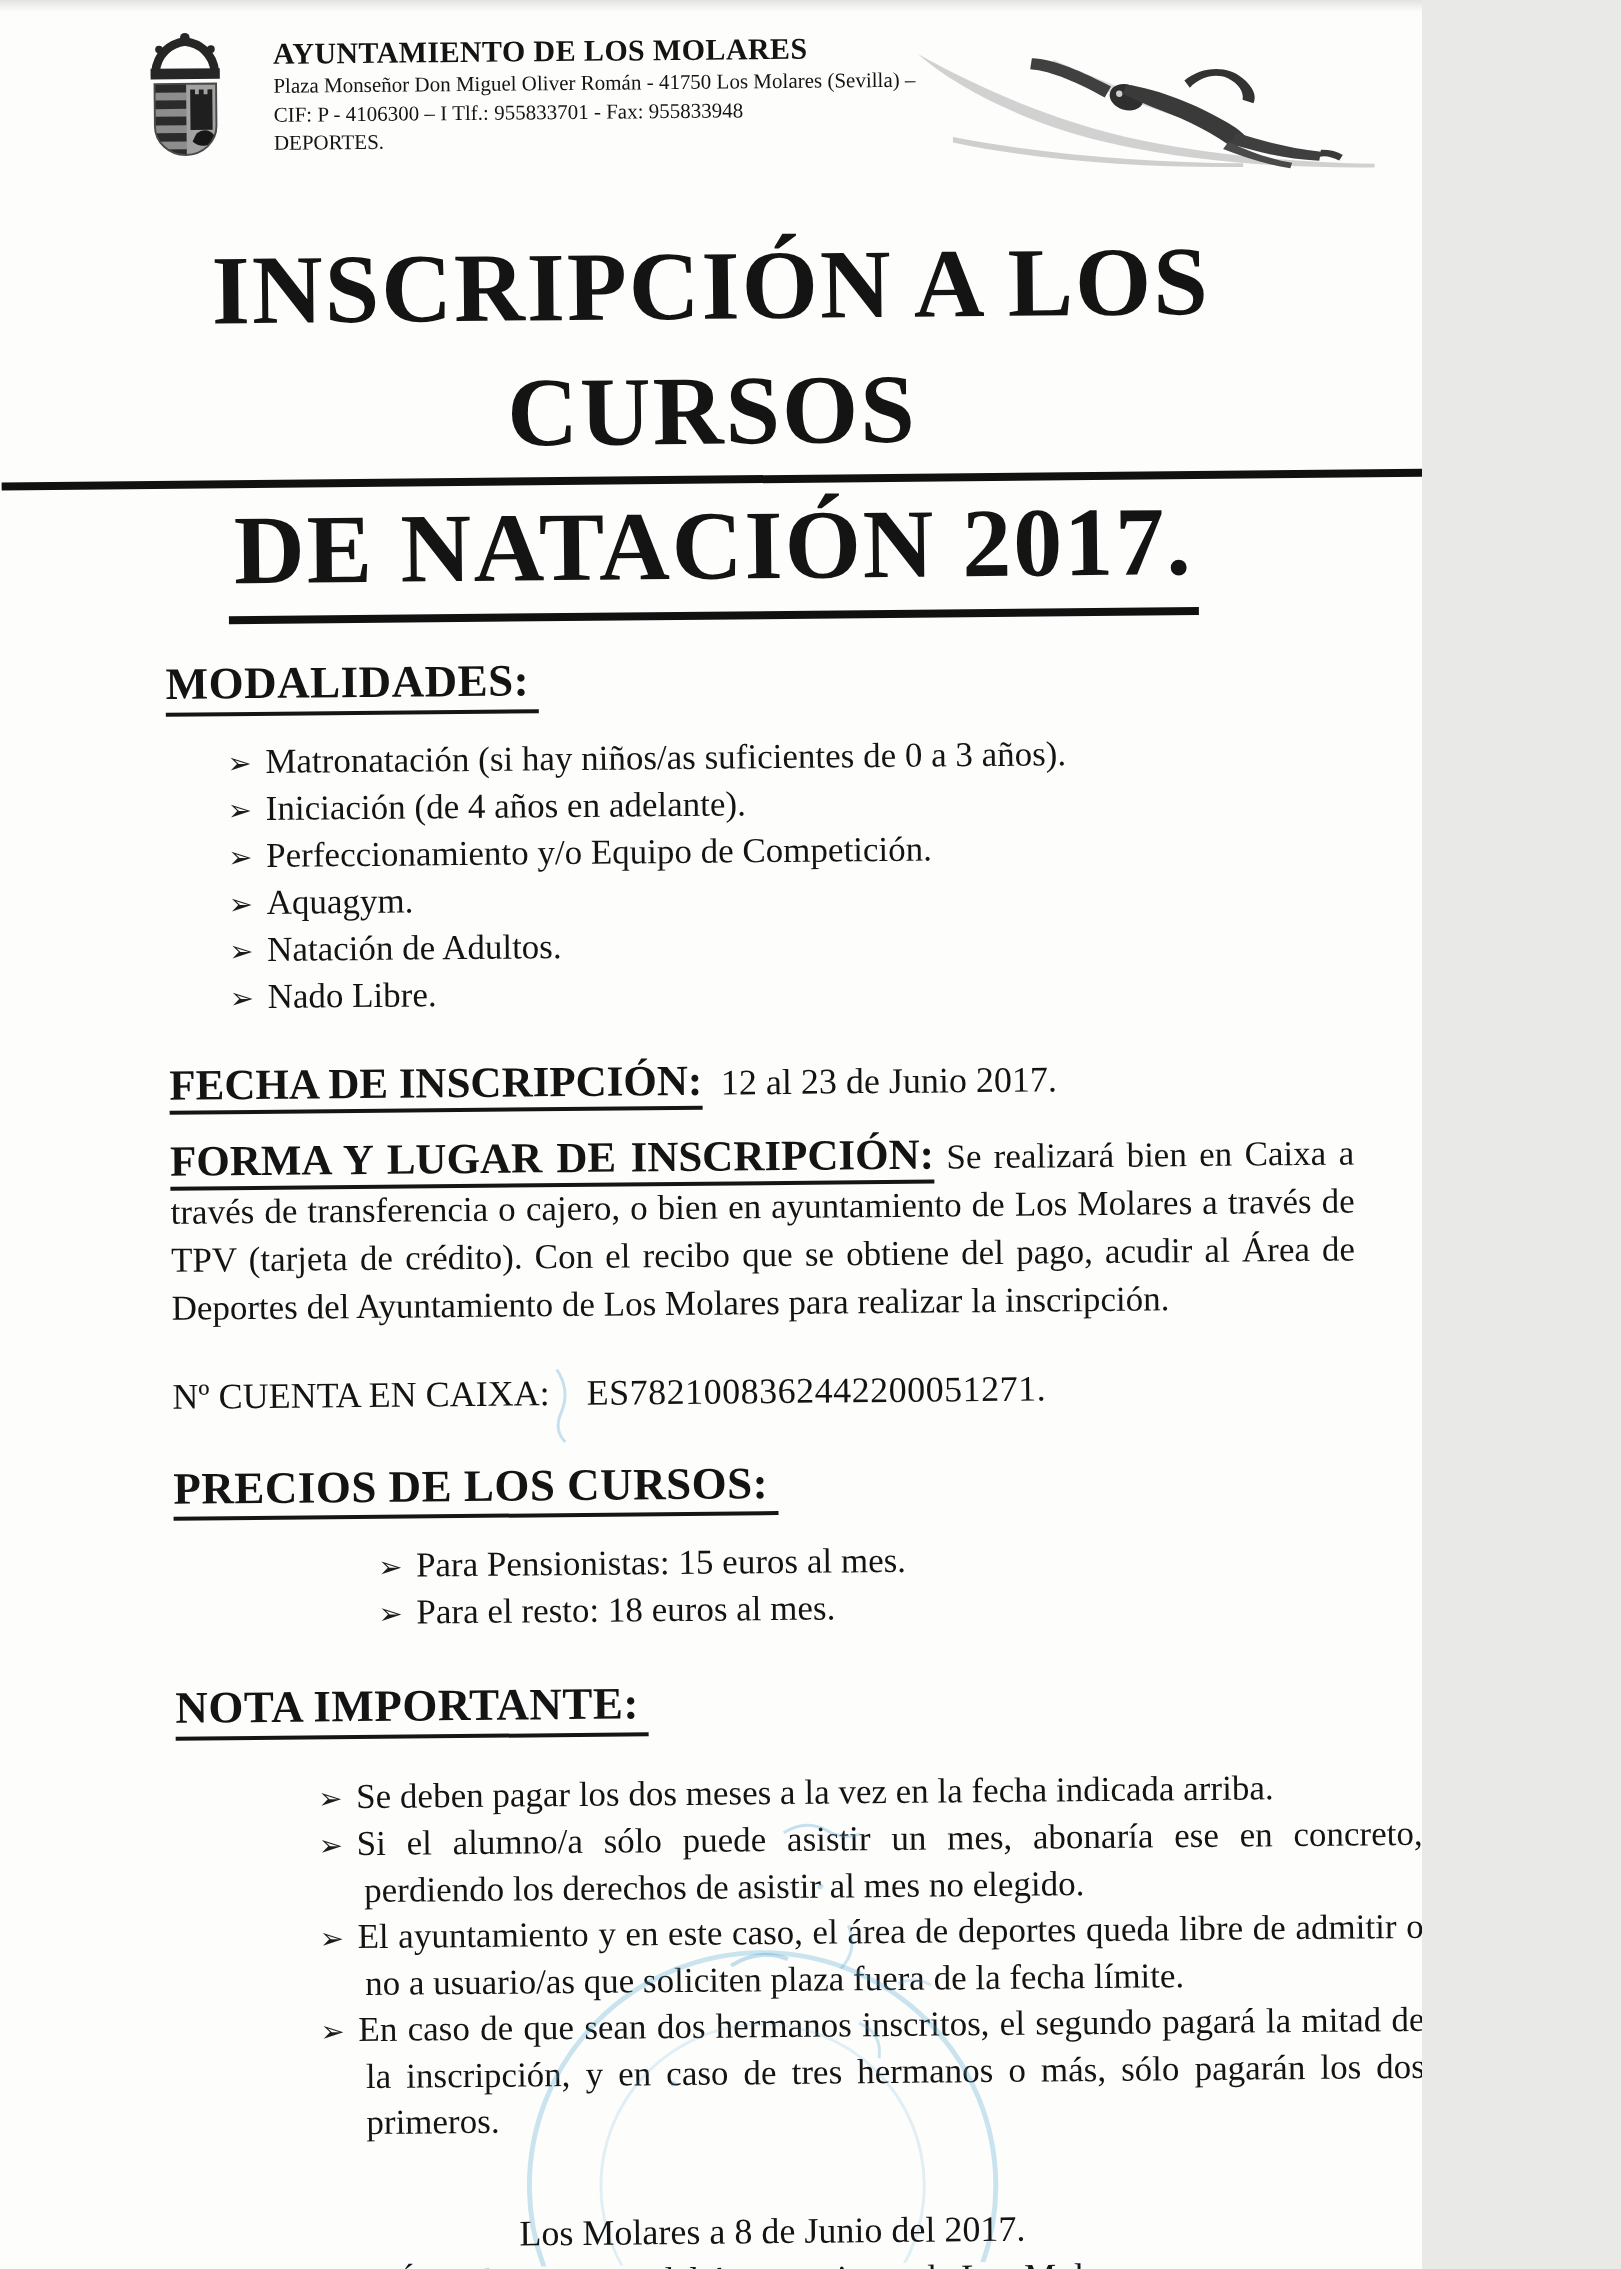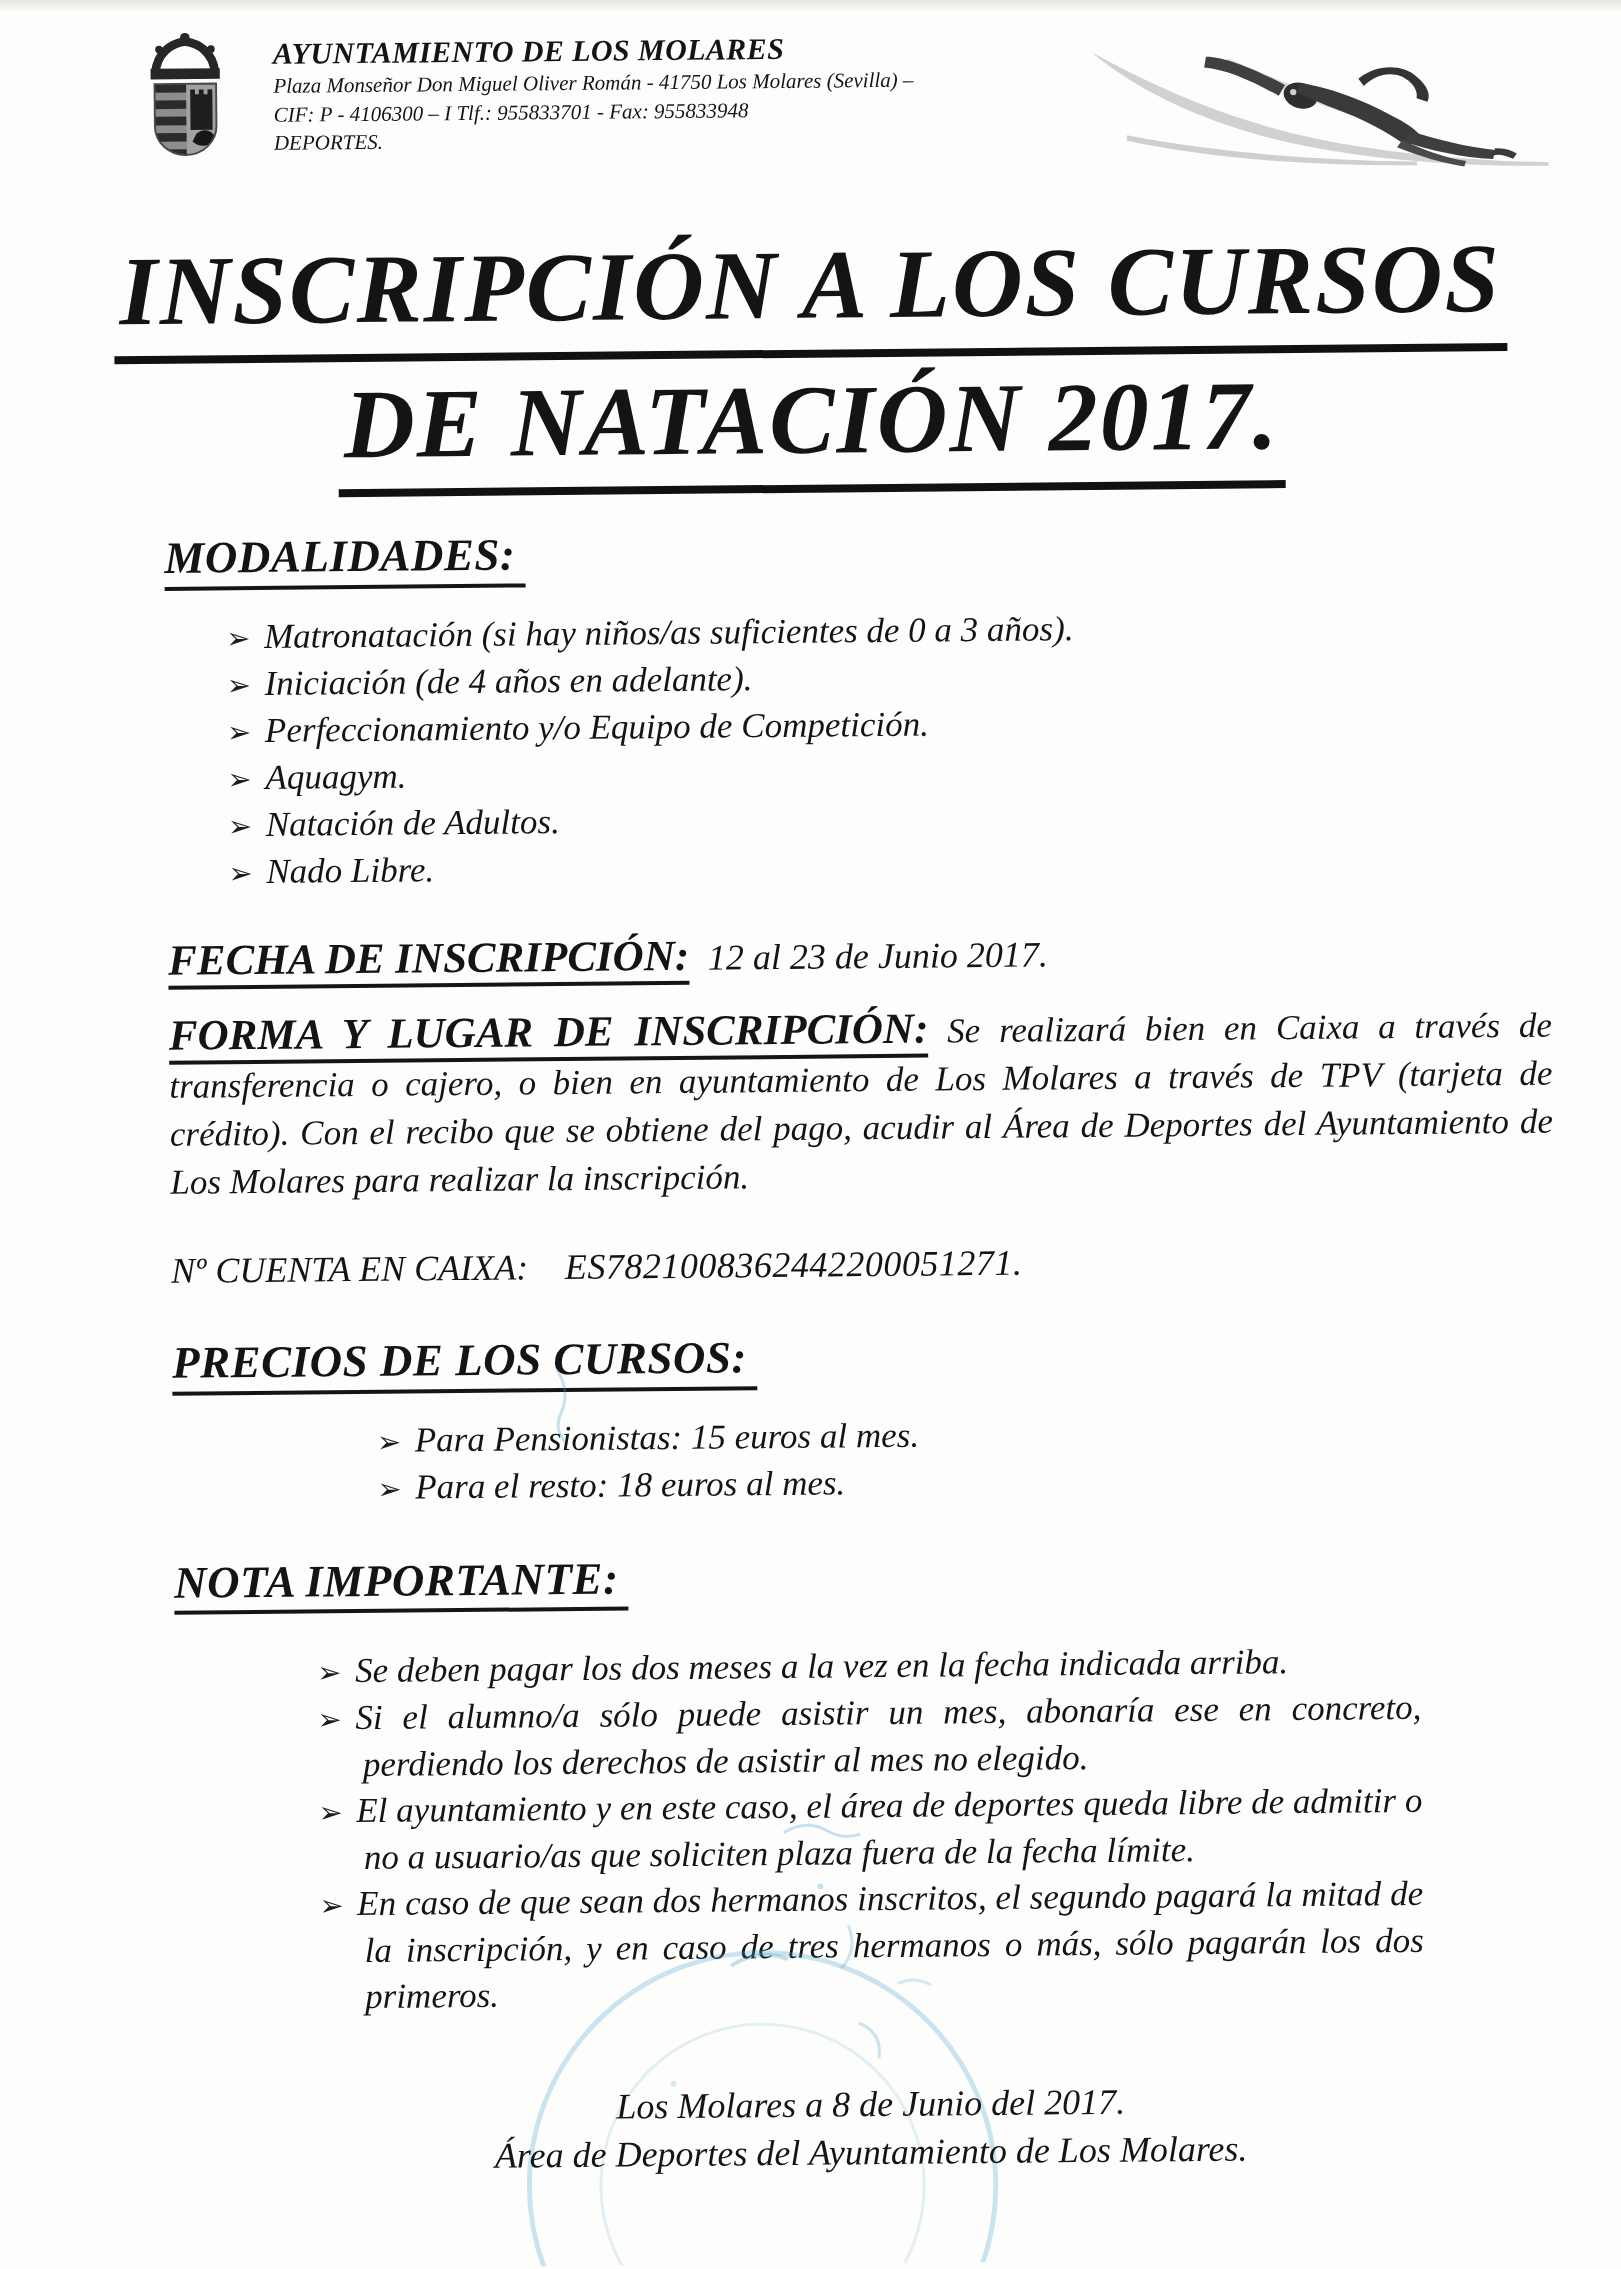--- a/index.html
+++ b/index.html
@@ -4,24 +4,23 @@
 <style>
   html,body { margin:0; padding:0; }
   body {
     width:1621px; height:2269px;
     background:#e9e9e7;
     font-family:"Liberation Serif", serif;
     color:#141414;
   }
   .page {
     position:relative;
-    width:1621px; height:2269px;
+    width:1422px; height:2269px;
     background:#fdfdfc;
     overflow:hidden;
-    font-style:italic;
   }
   .page::before {
     content:""; position:absolute; top:0; left:0; right:0; height:11.8px;
     background:linear-gradient(#e3e3e0, rgba(255,255,255,0));
     pointer-events:none;
   }
   .content {
     position:absolute; inset:0;
     transform:rotate(-0.55deg);
     transform-origin:255px 314px;

